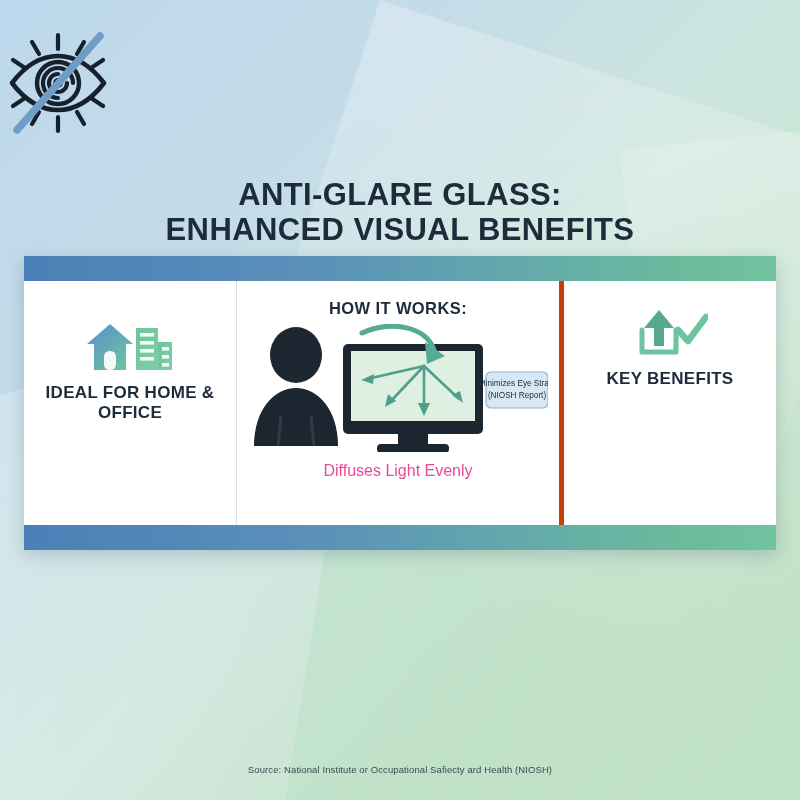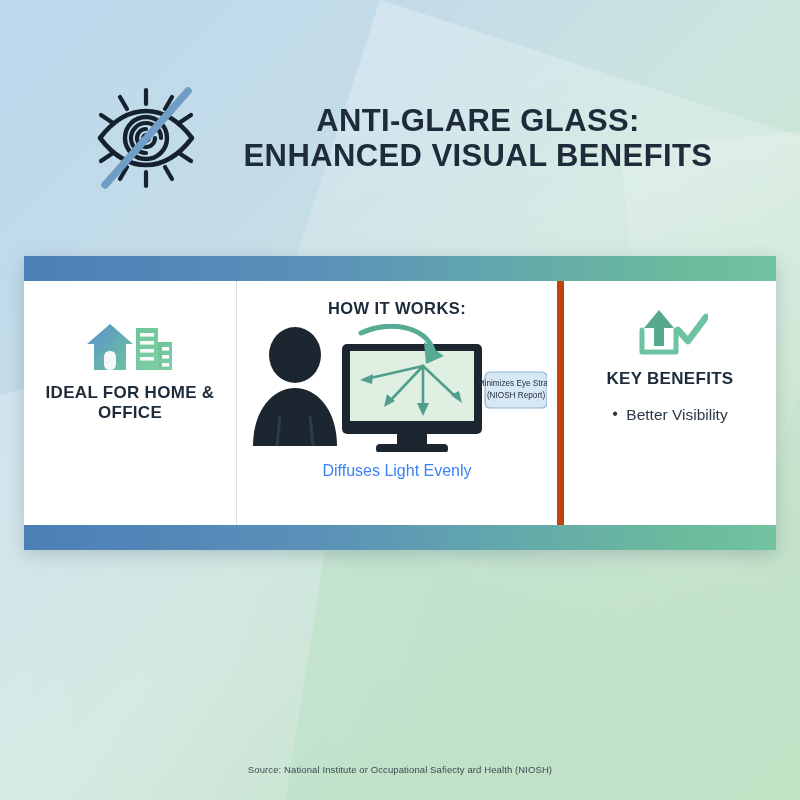--- a/index.html
+++ b/index.html
@@ -35,21 +35,21 @@
   }
   .facet-d{
     top:150px;left:620px;width:360px;height:700px;
     background:linear-gradient(200deg,rgba(255,255,255,.20),rgba(255,255,255,0) 60%);
     transform:rotate(-6deg);transform-origin:top left;
   }
 
   
   .header{
     position:absolute;top:78px;left:0;width:800px;height:120px;
-    display:flex;align-items:center;justify-content:center;gap:40px;
+    display:flex;justify-content:center;gap:40px;flex-direction:column;
   }
   .eye-wrap{width:116px;height:108px;flex:none;}
   .title-block{
     text-align:center;
     color:#1d2b3a;
     font-weight:bold;
     letter-spacing:.4px;
     line-height:1.13;
   }
   .title-line{font-size:31px;white-space:nowrap;}
@@ -62,21 +62,21 @@
   .bar{
     height:25px;width:100%;
     background:linear-gradient(90deg,#4a80b6 0%,#5a90b9 38%,#63a8ac 64%,#6bbb9c 88%,#72c3a0 100%);
   }
   .card-body{
     height:244px;background:#ffffff;display:flex;
   }
   .col{position:relative;box-sizing:border-box;}
   .col-left{width:212px;padding:40px 12px 0 12px;text-align:center;}
   .col-mid{flex:1;padding:18px 10px 0 10px;text-align:center;
-           border-left:1px solid #dcdfe2;border-right:7px solid #c2410c;}
+           border-left:1px solid #dcdfe2;border-right:5px solid #c2410c;}
   .col-right{width:212px;padding:26px 10px 4px 10px;text-align:center;}
 
   .col-icon{height:52px;display:flex;align-items:center;justify-content:center;}
   .col-head{
     margin-top:10px;font-size:17px;font-weight:bold;color:#1d2b3a;
     letter-spacing:.3px;line-height:1.2;
   }
   .bullets{
     margin:17px 0 0 0;padding:0;list-style:none;
     text-align:left;display:inline-block;
@@ -88,21 +88,21 @@
   .bullets li:before{
     content:"•";position:absolute;left:0;top:-1px;color:#2b3846;font-size:16px;
   }
 
   .mid-head{
     font-size:16.5px;font-weight:bold;color:#1d2b3a;letter-spacing:.4px;
   }
   .scene{margin-top:6px;height:128px;position:relative;}
   .scene svg{position:absolute;left:50%;top:0;transform:translateX(-50%);}
   .mid-caption{
-    margin-top:10px;font-size:16px;color:#3b82f6;
+    margin-top:10px;font-size:16px;color:#ec4899;
   }
 
   
   .footer{
     position:absolute;left:0;top:764px;width:800px;text-align:center;
     font-size:9.5px;color:#3d4b52;letter-spacing:.1px;
   }
 </style>
 </head>
 <body>
@@ -245,21 +245,20 @@
           <svg viewBox="0 0 76 54" width="76" height="54">
             <g fill="none" stroke="#6cc3a0" stroke-width="5" stroke-linecap="round" stroke-linejoin="round">
               <path d="M10 24 L10 46 L44 46 L44 24"></path>
             </g>
             <polygon points="27,4 42,22 32,22 32,40 22,40 22,22 12,22" fill="#57a98e"></polygon>
             <path d="M46 24 L56 35 L74 11" fill="none" stroke="#6cc3a0" stroke-width="6.5" stroke-linecap="round" stroke-linejoin="round"></path>
           </svg>
         </div>
         <div class="col-head">KEY BENEFITS</div>
         <ul class="bullets">
-          <li>Better Visibility</li>
         </ul>
       </div>
 
     </div>
 
     <div class="bar"></div>
   </div>
 
   <div class="footer">Source: National Institute or Occupational Safiecty ard Health (NIOSH)</div>
 

